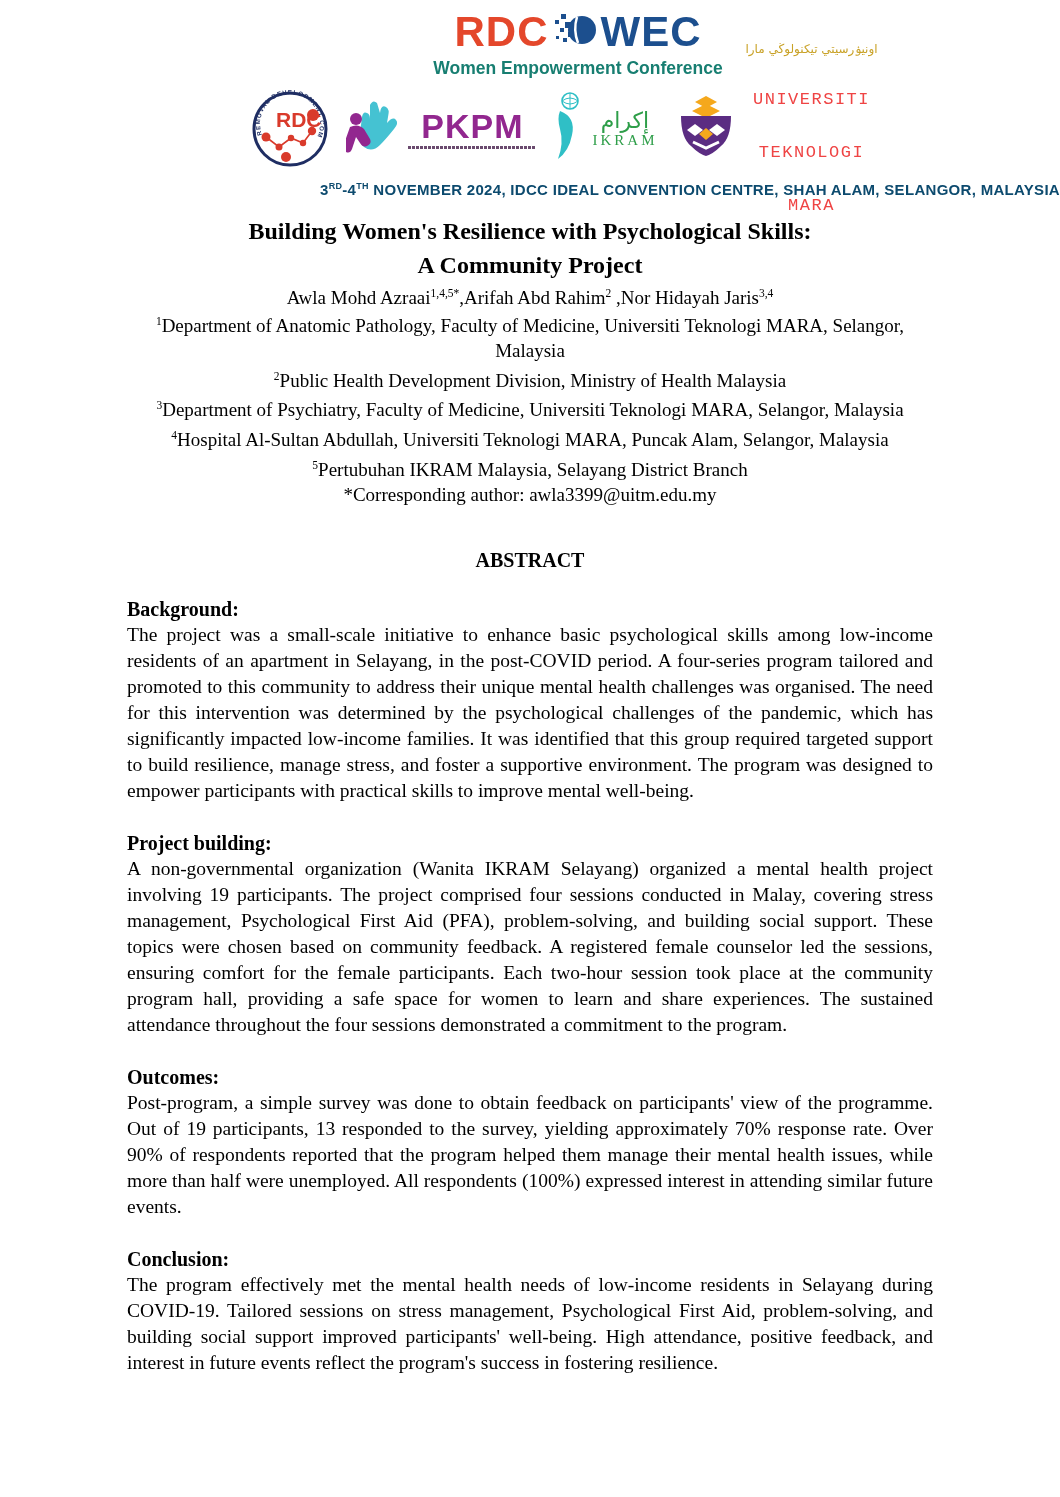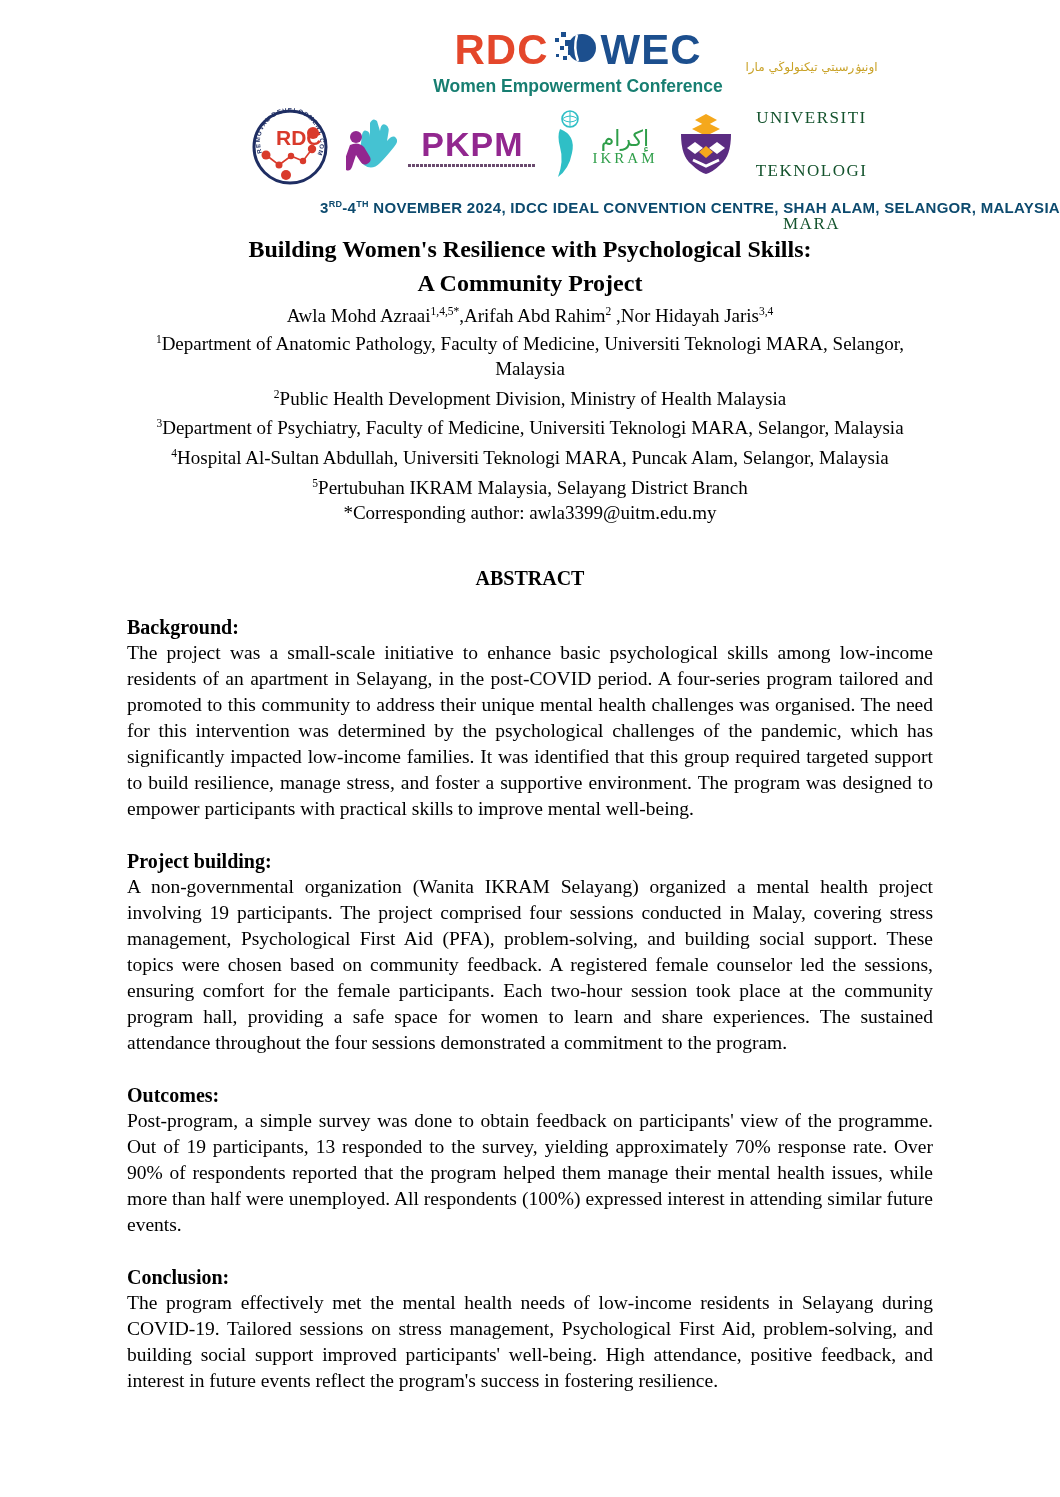--- a/index.html
+++ b/index.html
@@ -4,21 +4,21 @@
 <style>
   * { margin:0; padding:0; box-sizing:border-box; }
   html,body { background:#ffffff; }
   body {
     width:1060px; height:1497px;
     font-family:"Liberation Serif", serif;
     color:#000;
     overflow:hidden;
     position:relative;
   }
-  .page { padding-top:26px; }
+  .page { padding-top:8px; }
 
   
   .masthead { width:fit-content; margin:0 auto; transform:translateX(34px); text-align:center; }
   .rdcwec { display:flex; align-items:center; justify-content:center; gap:4px; transform:translateX(14px); }
   .rdc-word { font-family:"Liberation Sans",sans-serif; font-weight:bold; font-size:42px; letter-spacing:1px; color:#E4472B; line-height:1; }
   .wec-word { font-family:"Liberation Sans",sans-serif; font-weight:bold; font-size:42px; letter-spacing:1px; color:#1C4F8E; line-height:1; }
   .conf-subtitle { font-family:"Liberation Sans",sans-serif; font-weight:bold; font-size:17.5px; color:#177E71; margin-top:2px; transform:translateX(14px); }
 
   .logos-row { display:flex; align-items:center; justify-content:center; gap:16px; margin-top:10px; height:80px; }
   .logo-box { display:flex; align-items:center; gap:6px; }
@@ -29,21 +29,21 @@
   .ikram-latin { color:#2E9E49; font-family:"Liberation Serif",serif; font-size:15px; letter-spacing:3px; margin-top:1px; }
 
   
   .pkpm-text { display:flex; flex-direction:column; line-height:1; }
   .pkpm-word { color:#92278F; font-family:"Liberation Sans",sans-serif; font-weight:bold; font-size:34px; letter-spacing:1px; }
   .pkpm-tagline { height:3px; width:128px; margin-top:3px; background:repeating-linear-gradient(90deg,#6a4a6e 0 3px,#fff 3px 4px); }
 
   
   .uitm-text { display:flex; flex-direction:column; line-height:1.05;gap:35px; }
   .uitm-jawi { color:#C9A227; font-size:12px; font-family:"DejaVu Sans",sans-serif; }
-  .uitm-name { color:#14532d; font-family:Liberation Serif, serif; font-size:17px; letter-spacing:1.5px; }
+  .uitm-name { color:#ef4444; font-family:Liberation Mono, monospace; font-size:17px; letter-spacing:1.5px; }
 
   
   .event-line {
     text-align:right; margin-top:12px;
     font-family:"Liberation Sans",sans-serif; font-weight:bold;
     font-size:15px; letter-spacing:0.3px; color:#0c4a6e;
   }
   .event-line sup { font-size:9px; vertical-align:super; }
 
   

